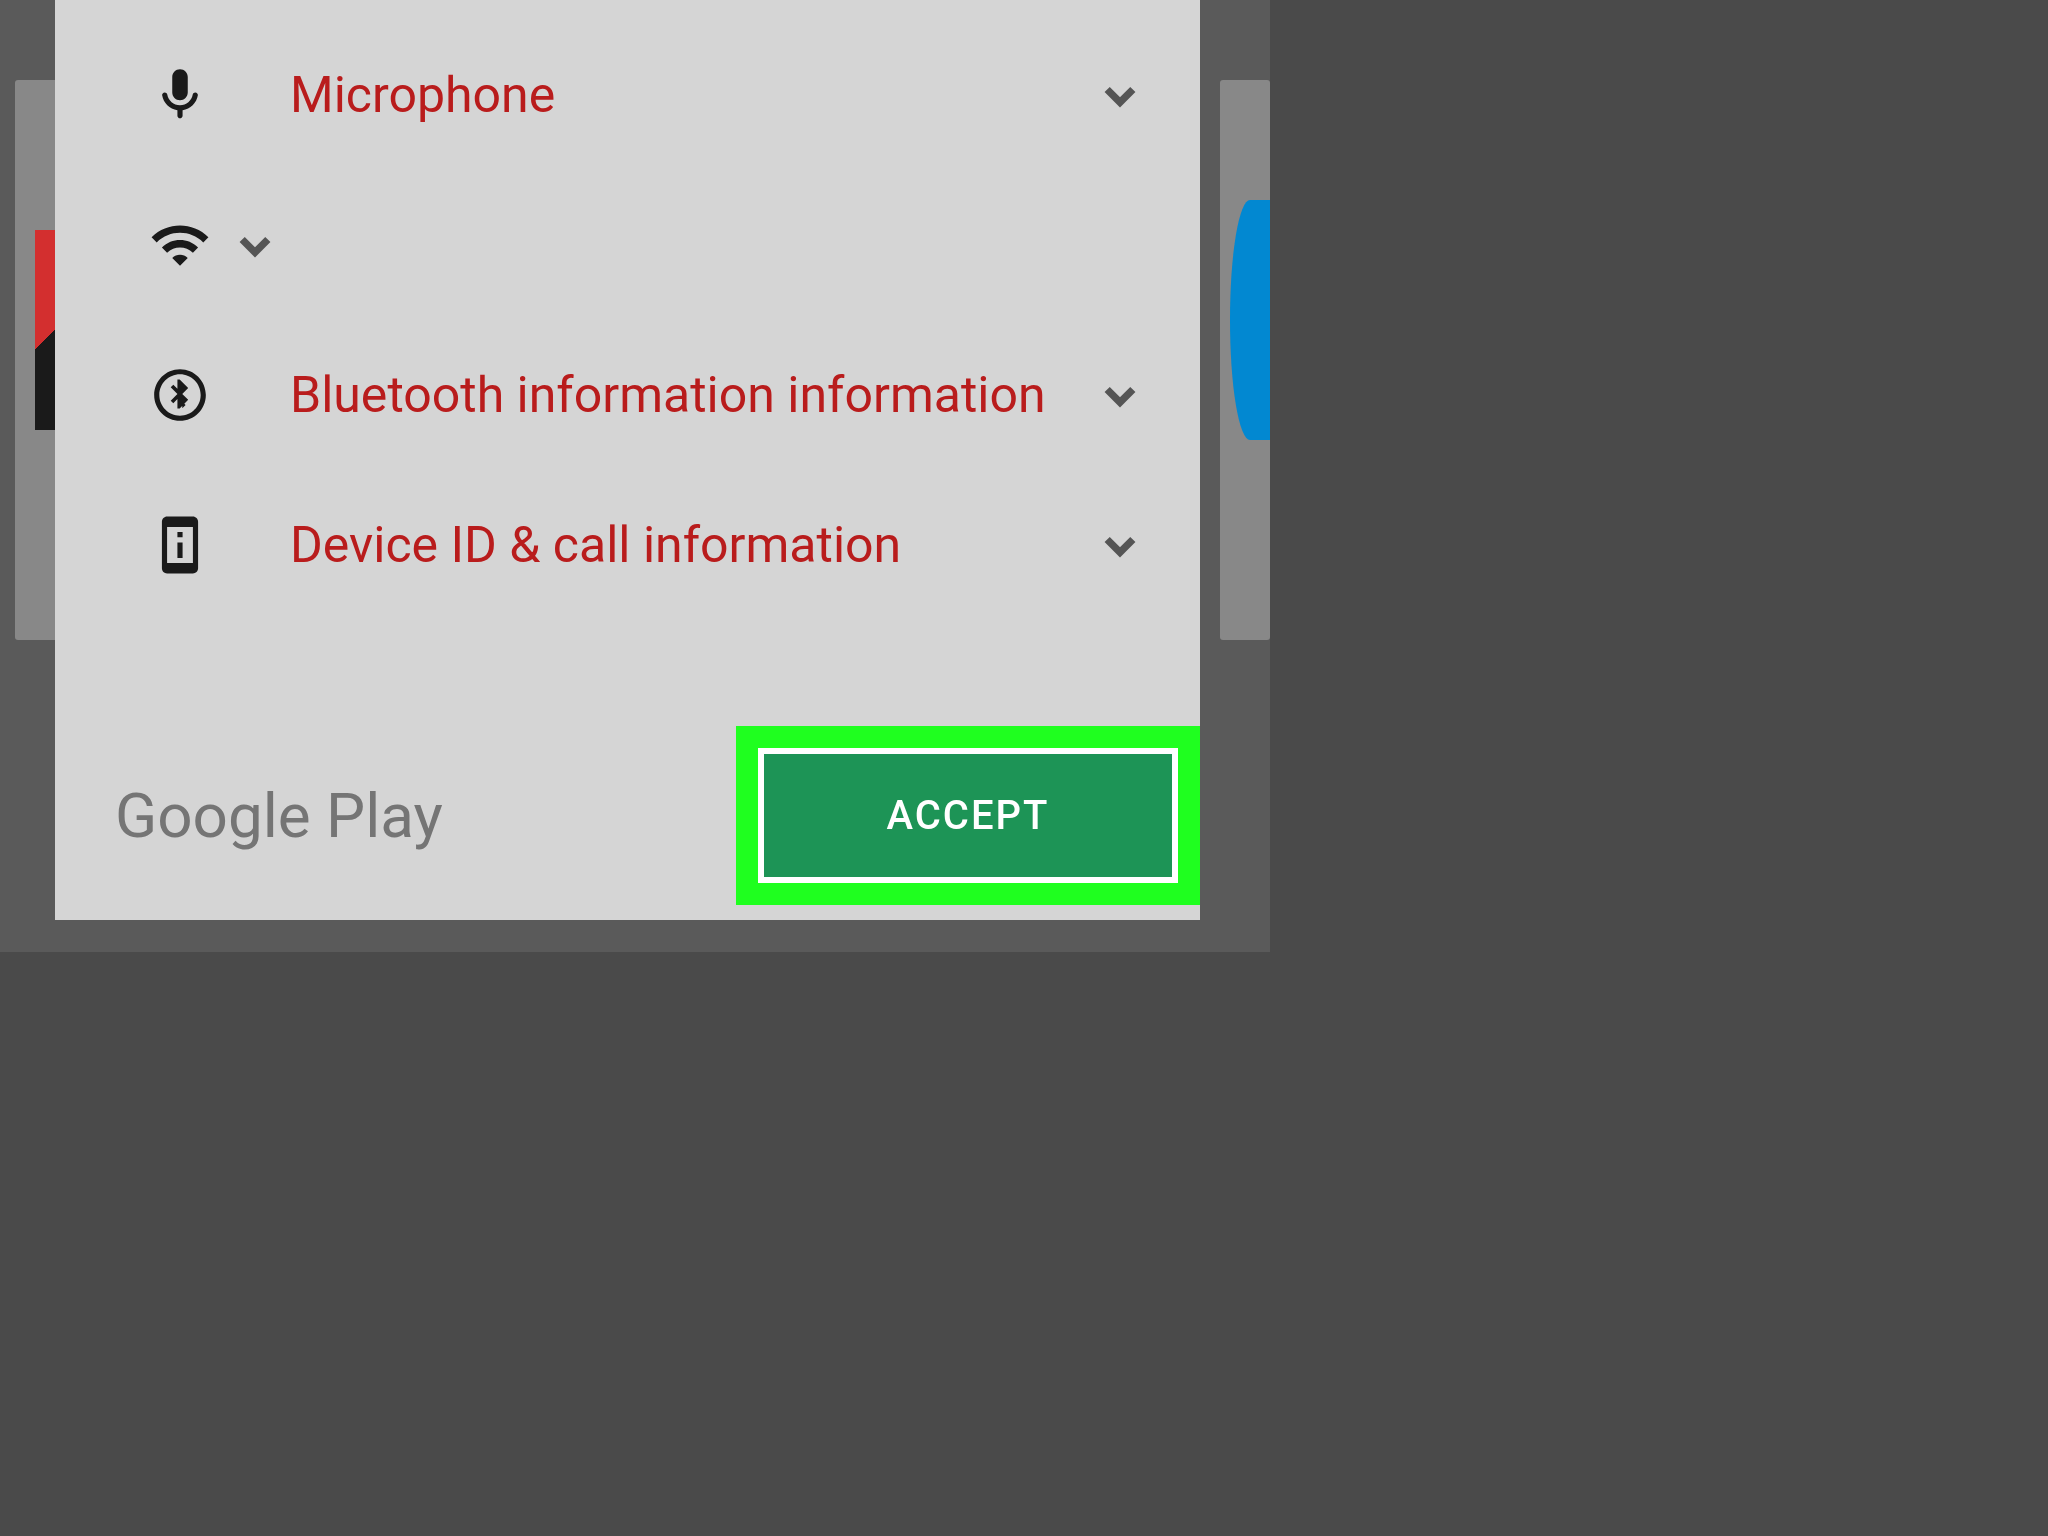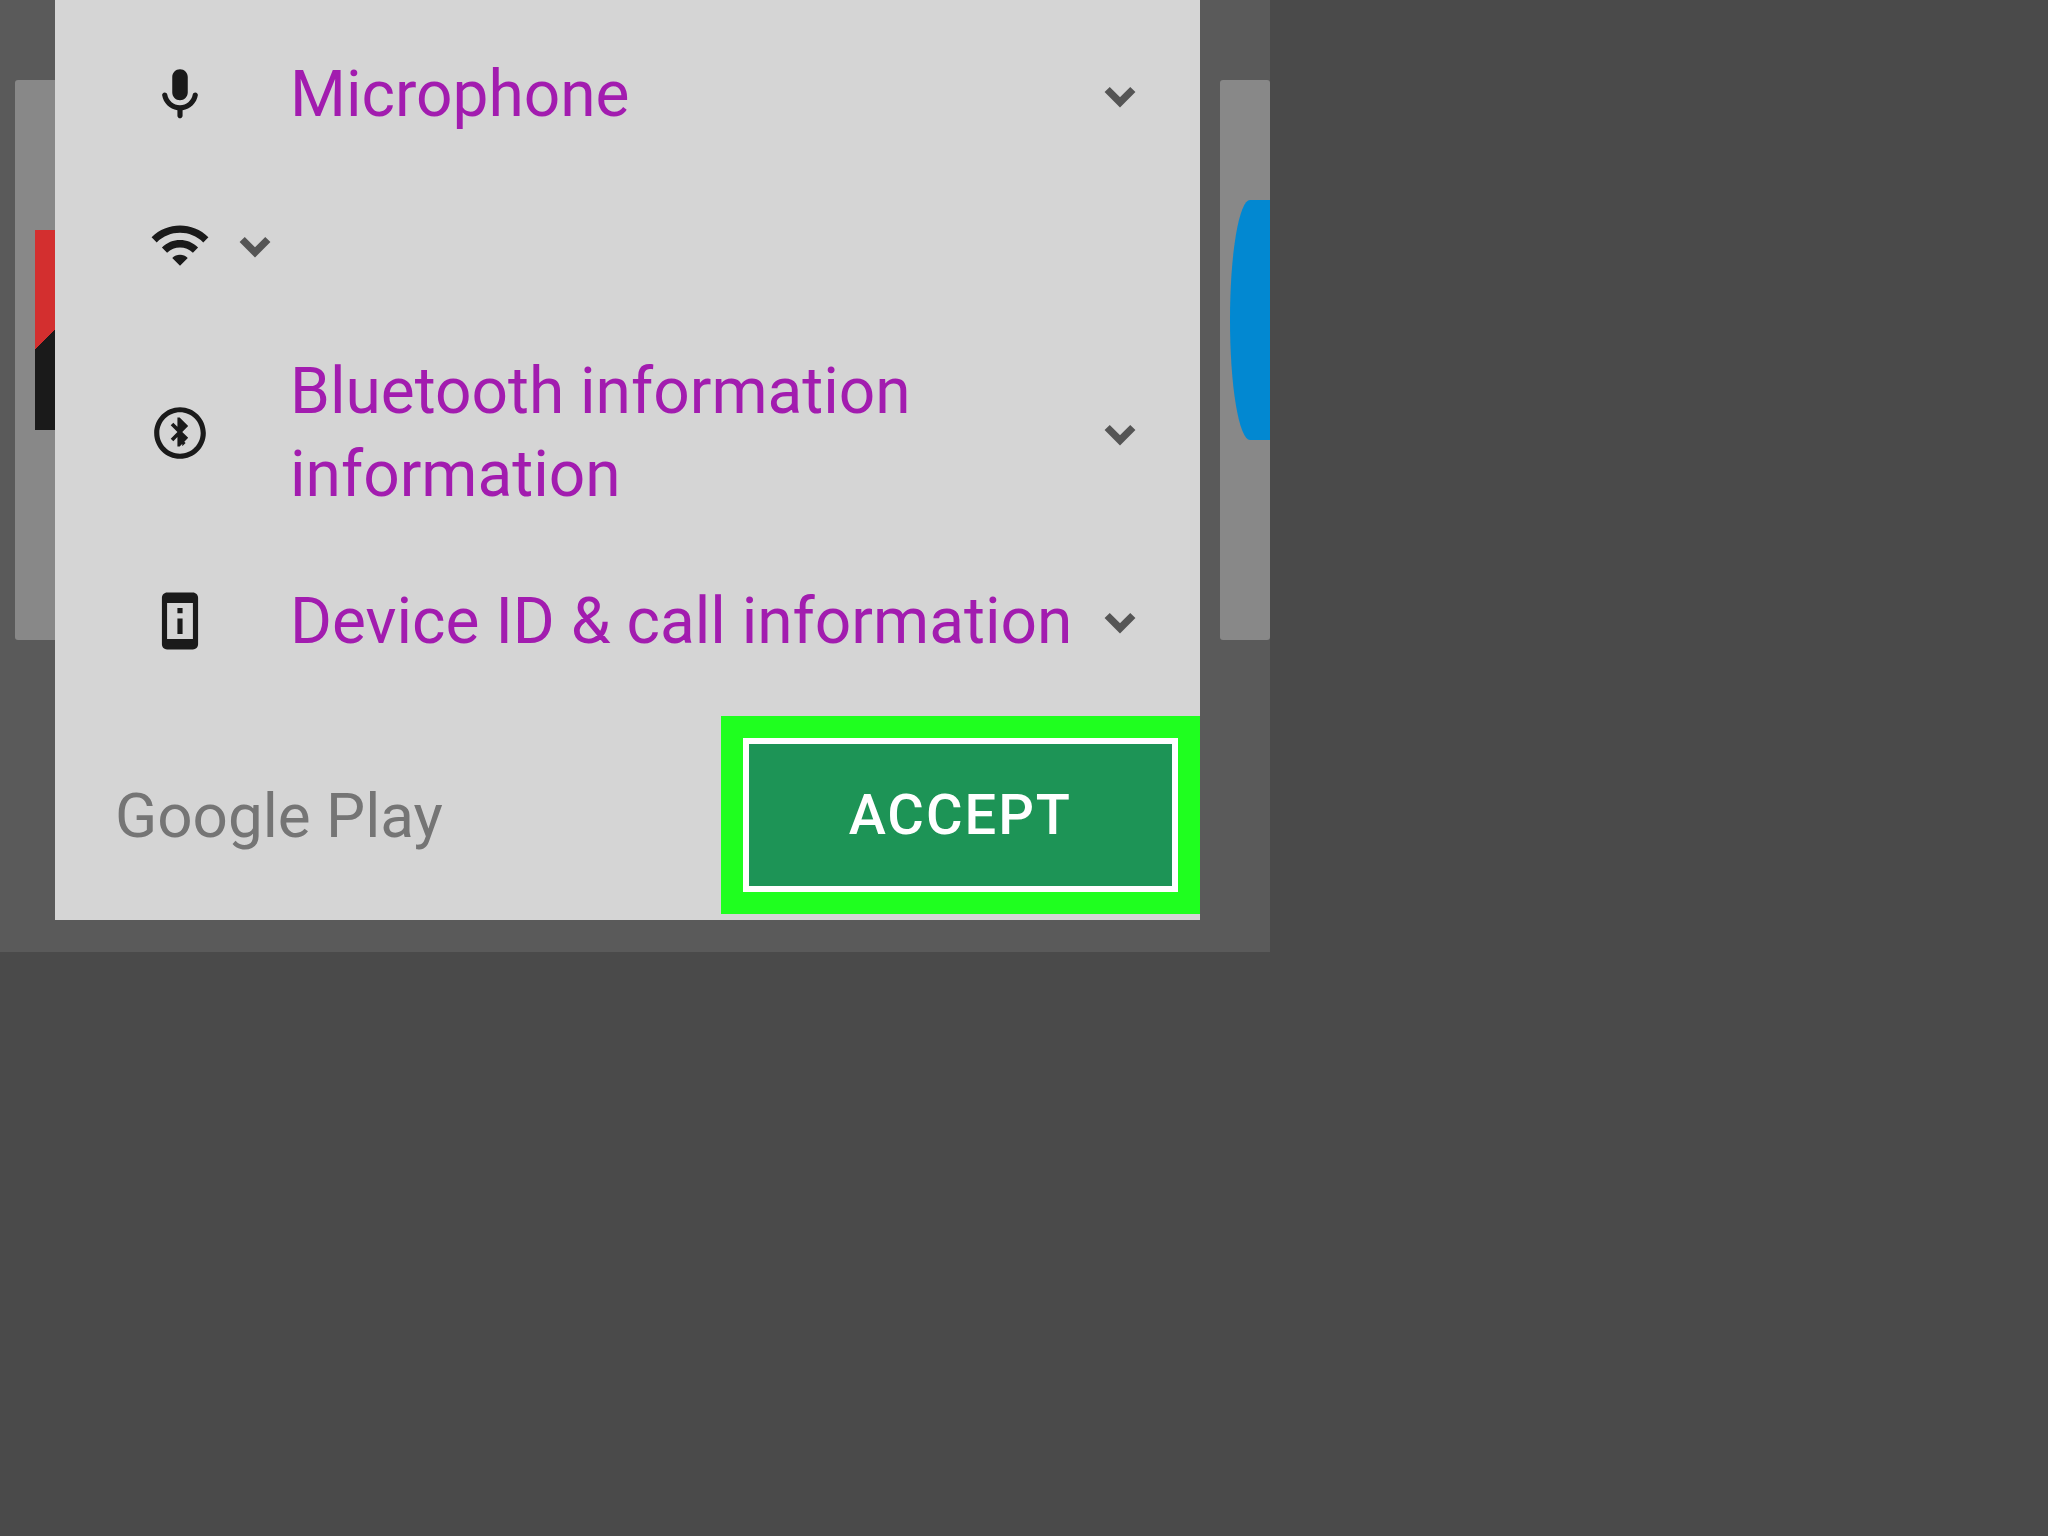--- a/index.html
+++ b/index.html
@@ -99,22 +99,22 @@
     }
     
     .permission-icon svg {
       width: 62px;
       height: 62px;
       fill: #1a1a1a;
     }
     
     .permission-label {
       flex: 1;
-      font-size: 64px;
-      color: #a21caf;
+      font-size: 50px;
+      color: #b91c1c;
       margin-left: 65px;
       line-height: 1.3;
       font-weight: 400;
     }
     
     .expand-icon {
       width: 60px;
       height: 60px;
       display: flex;
       align-items: center;
@@ -150,21 +150,21 @@
       padding: 22px;
       display: flex;
       align-items: center;
       justify-content: center;
     }
     
     .accept-button {
       background: #1d9456;
       border: 6px solid #fff;
       color: #fff;
-      font-size: 56px;
+      font-size: 40px;
       font-weight: 500;
       letter-spacing: 2px;
       padding: 38px 100px;
       cursor: pointer;
       font-family: inherit;
       min-width: 420px;
     }
   </style>
 </head>
 <body>

